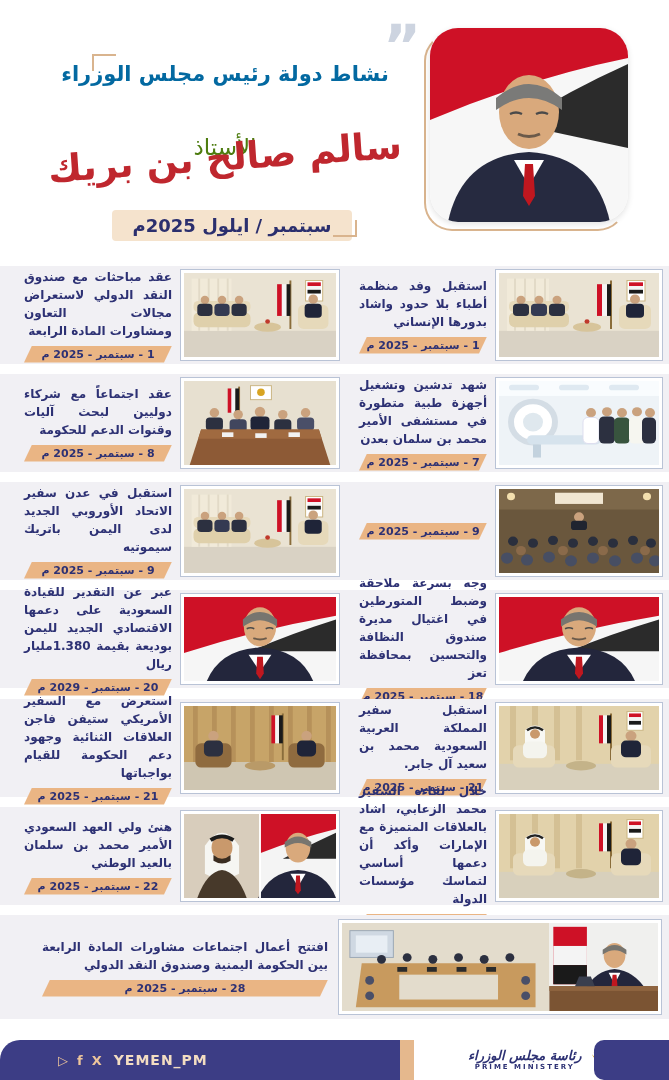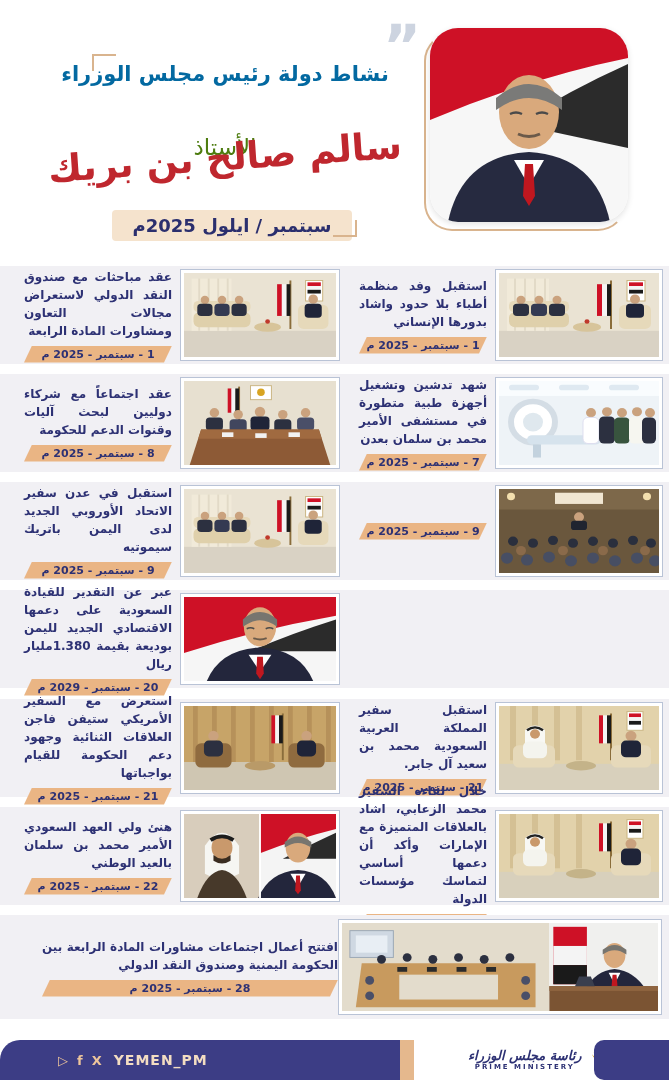--- a/index.html
+++ b/index.html
@@ -396,20 +396,31 @@
       <div class="txtcol">
         <p class="itext">عبر عن التقدير للقيادة السعودية على دعمها الاقتصادي الجديد لليمن بوديعة بقيمة 1.380مليار ريال</p>
         <div class="date">20 - سبتمبر - 2029 م</div>
       </div>
       <div class="photo">
         <svg width="152" height="84">
             <use href="#sc-portrait"></use>
           </svg>
       </div>
     </div>
+    <div class="item r">
+      <div class="txtcol">
+        <p class="itext">وجه بسرعة ملاحقة وضبط المتورطين في اغتيال مديرة صندوق النظافة والتحسين بمحافظة تعز</p>
+        <div class="date">18 - سبتمبر - 2025 م</div>
+      </div>
+      <div class="photo">
+        <svg width="160" height="84">
+            <use href="#sc-portrait"></use>
+          </svg>
+      </div>
+    </div>
   </div>
 
   <div class="row" style="top:699px">
     <div class="item l">
       <div class="txtcol">
         <p class="itext">استعرض مع السفير الأمريكي ستيفن فاجن العلاقات الثنائية وجهود دعم الحكومة للقيام بواجباتها</p>
         <div class="date">21 - سبتمبر - 2025 م</div>
       </div>
       <div class="photo">
         <svg width="152" height="84">
@@ -450,21 +461,21 @@
       <div class="photo">
         <svg width="160" height="84">
             <use href="#sc-gulf"></use>
           </svg>
       </div>
     </div>
   </div>
 
   <div class="row row7" style="top:915px">
     <div class="item w">
-      <div class="txtcol" style="padding-left:28px;padding-right:0">
+      <div class="txtcol" style="padding-left:28px;padding-right:10px">
         <p class="itext">افتتح أعمال اجتماعات مشاورات المادة الرابعة بين الحكومة اليمنية وصندوق النقد الدولي</p>
         <div class="date" style="align-self:auto;min-width:190px">28 - سبتمبر - 2025 م</div>
       </div>
       <div class="photo">
         <svg width="316" height="88">
             <use href="#sc-wide"></use>
           </svg>
       </div>
     </div>
   </div>

